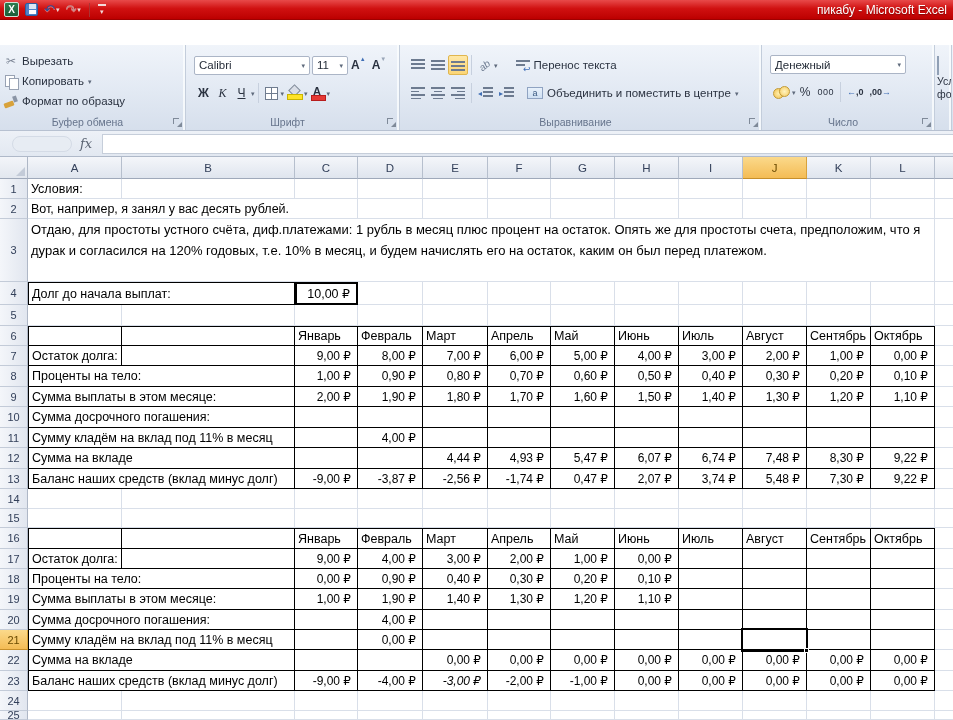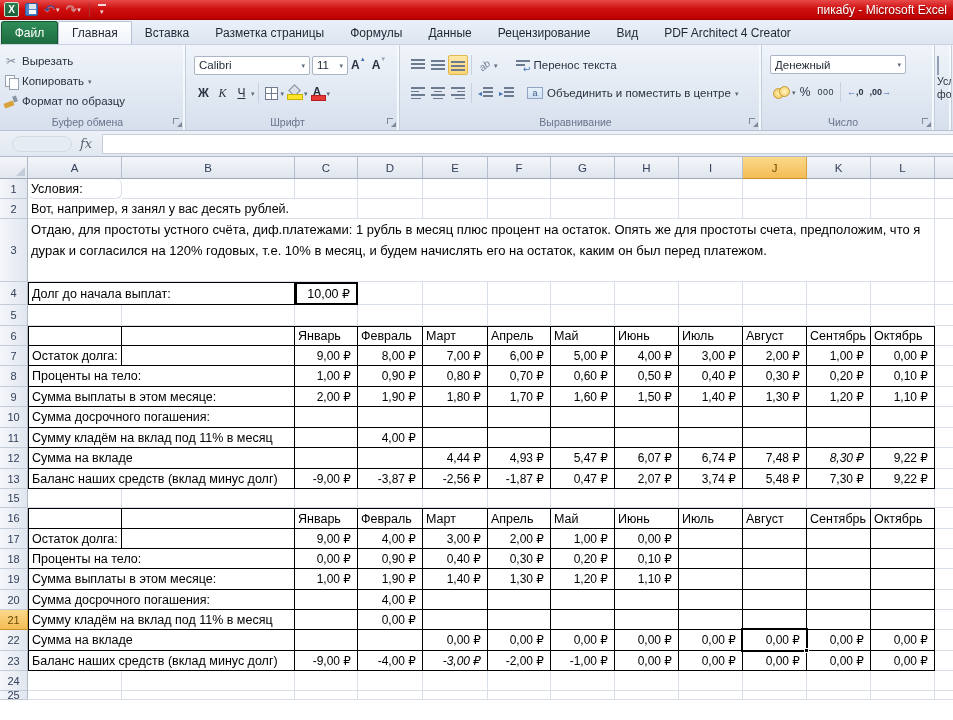--- a/index.html
+++ b/index.html
@@ -194,31 +194,20 @@
         </span>
       <span class="qat-sep"></span>
       <span class="qbtn qcustom">
           <span class="bar"></span>
           <span class="car">▾</span>
         </span>
     </div>
     <div class="title">пикабу - Microsoft Excel</div>
   </div>
 
-  <div class="tabrow">
-    <div class="ftab">Файл</div>
-    <div class="tab active">Главная</div>
-    <div class="tab">Вставка</div>
-    <div class="tab">Разметка страницы</div>
-    <div class="tab">Формулы</div>
-    <div class="tab">Данные</div>
-    <div class="tab">Рецензирование</div>
-    <div class="tab">Вид</div>
-    <div class="tab">PDF Architect 4 Creator</div>
-  </div>
 
   <div class="ribbon">
 
     <div class="grp g-clip">
       <div class="mini-col">
         <div class="mini">
             <span class="ic scissors">✂</span>
             <span>Вырезать</span>
           </div>
         <div class="mini">
@@ -419,21 +408,21 @@
         <div class="ch" style="width: 64px;">G</div>
         <div class="ch" style="width: 64px;">H</div>
         <div class="ch" style="width: 64px;">I</div>
         <div class="ch sel" style="width: 64px;">J</div>
         <div class="ch" style="width: 64px;">K</div>
         <div class="ch" style="width: 64px;">L</div>
         <div class="ch x" style="width: 18px;"></div>
       </div>
       <div class="row" style="height: 20px;">
         <div class="rh">1</div>
-        <div class="c lab" style="width: 94px; border-radius: 6px;">Условия:</div>
+        <div class="c lab" style="width: 94px;">Условия:</div>
         <div class="c " style="width: 173px;"></div>
         <div class="c " style="width: 63px;"></div>
         <div class="c " style="width: 65px;"></div>
         <div class="c " style="width: 65px;"></div>
         <div class="c " style="width: 63px;"></div>
         <div class="c " style="width: 64px;"></div>
         <div class="c " style="width: 64px;"></div>
         <div class="c " style="width: 64px;"></div>
         <div class="c " style="width: 64px;"></div>
         <div class="c " style="width: 64px;"></div>
@@ -586,37 +575,53 @@
         <div class="rh">12</div>
         <div class="c lab bl bb br" style="width: 267px;">Сумма на вкладе</div>
         <div class="c v bb br" style="width: 63px;"></div>
         <div class="c v bb br" style="width: 65px;"></div>
         <div class="c v bb br" style="width: 65px;">4,44 ₽</div>
         <div class="c v bb br" style="width: 63px;">4,93 ₽</div>
         <div class="c v bb br" style="width: 64px;">5,47 ₽</div>
         <div class="c v bb br" style="width: 64px;">6,07 ₽</div>
         <div class="c v bb br" style="width: 64px;">6,74 ₽</div>
         <div class="c v bb br" style="width: 64px;">7,48 ₽</div>
-        <div class="c v bb br" style="width: 64px; font-style: italic;">8,30 ₽</div>
+        <div class="c v bb br" style="width: 64px;">8,30 ₽</div>
         <div class="c v bb br" style="width: 64px;">9,22 ₽</div>
         <div class="c x" style="width: 18px;"></div>
       </div>
       <div class="row" style="height: 20px;">
         <div class="rh">13</div>
         <div class="c lab bl bb br" style="width: 267px;">Баланс наших средств (вклад минус долг)</div>
         <div class="c v bb br" style="width: 63px;">-9,00 ₽</div>
         <div class="c v bb br" style="width: 65px;">-3,87 ₽</div>
         <div class="c v bb br" style="width: 65px;">-2,56 ₽</div>
-        <div class="c v bb br" style="width: 63px;">-1,87 ₽</div>
+        <div class="c v bb br" style="width: 63px;">-1,74 ₽</div>
         <div class="c v bb br" style="width: 64px;">0,47 ₽</div>
         <div class="c v bb br" style="width: 64px;">2,07 ₽</div>
         <div class="c v bb br" style="width: 64px;">3,74 ₽</div>
         <div class="c v bb br" style="width: 64px;">5,48 ₽</div>
         <div class="c v bb br" style="width: 64px;">7,30 ₽</div>
         <div class="c v bb br" style="width: 64px;">9,22 ₽</div>
+        <div class="c x" style="width: 18px;"></div>
+      </div>
+      <div class="row" style="height: 20px;">
+        <div class="rh">14</div>
+        <div class="c " style="width: 94px;"></div>
+        <div class="c " style="width: 173px;"></div>
+        <div class="c " style="width: 63px;"></div>
+        <div class="c " style="width: 65px;"></div>
+        <div class="c " style="width: 65px;"></div>
+        <div class="c " style="width: 63px;"></div>
+        <div class="c " style="width: 64px;"></div>
+        <div class="c " style="width: 64px;"></div>
+        <div class="c " style="width: 64px;"></div>
+        <div class="c " style="width: 64px;"></div>
+        <div class="c " style="width: 64px;"></div>
+        <div class="c " style="width: 64px;"></div>
         <div class="c x" style="width: 18px;"></div>
       </div>
       <div class="row" style="height: 19px;">
         <div class="rh">15</div>
         <div class="c " style="width: 94px;"></div>
         <div class="c " style="width: 173px;"></div>
         <div class="c " style="width: 63px;"></div>
         <div class="c " style="width: 65px;"></div>
         <div class="c " style="width: 65px;"></div>
         <div class="c " style="width: 63px;"></div>

